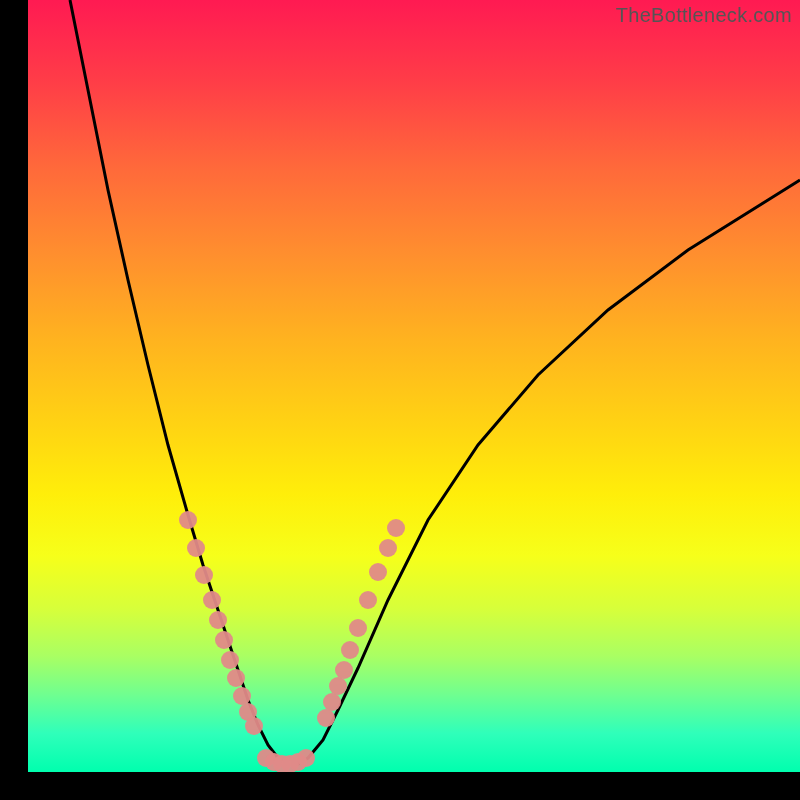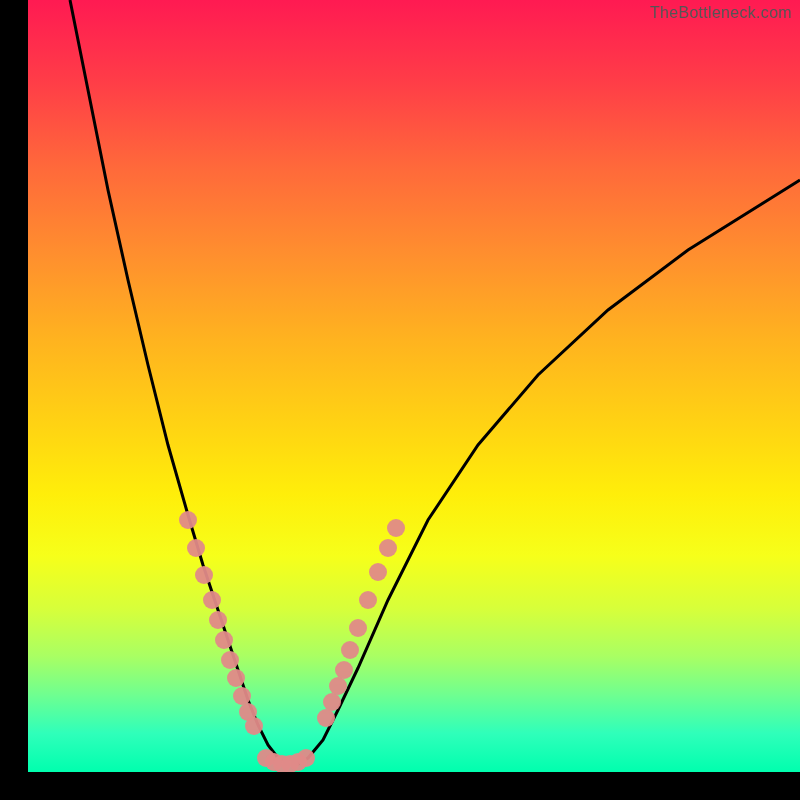--- a/index.html
+++ b/index.html
@@ -27,21 +27,21 @@
       #d6ff3b 79%,
       #a9ff63 85%,
       #6fff90 90%,
       #2fffba 95%,
       #00ffae 100%
     );
   }
   .watermark {
     position: absolute;
     top: 4px; right: 8px;
-    font-size: 16px;
+    font-size: 20px;
     color: #555;
     font-weight: 500;
     letter-spacing: 0.3px;
   }
   svg.curve {
     position: absolute;
     left: 0; top: 0;
     width: 772px; height: 772px;
   }
 </style>

